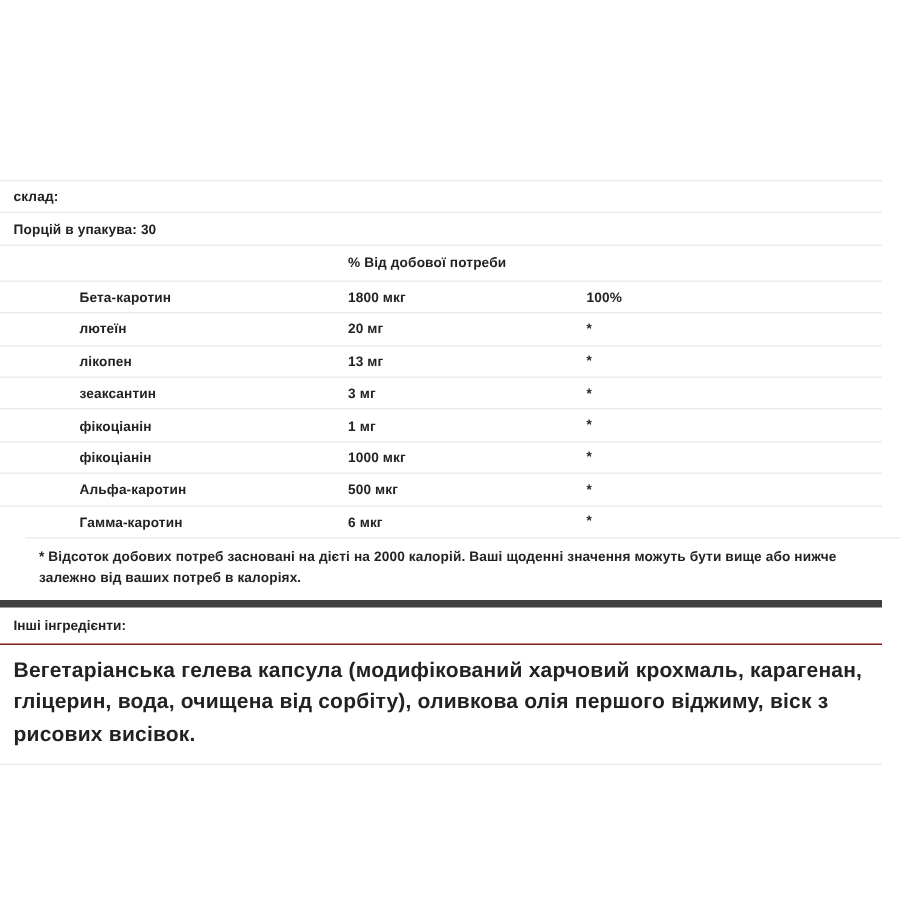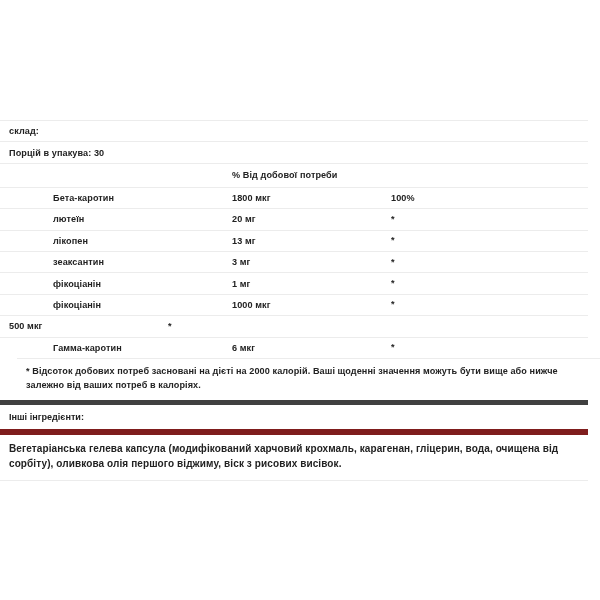--- a/index.html
+++ b/index.html
@@ -73,24 +73,24 @@
     padding: 7px 12px 7px 9px;
     font-size: 9.1px;
     font-weight: bold;
     border-top: 5px solid #404040;
     box-sizing: border-box;
     width: 588px;
   }
   .section-body {
     display: block;
     padding: 6px 12px 8px 9px;
-    font-size: 10px;
+    font-size: 14px;
     font-weight: bold;
     line-height: 1.55;
-    border-top: 6px solid #7f1d1d;
+    border-top: 1px solid #7f1d1d;
     border-bottom: 1px solid #ececec;
     box-sizing: border-box;
     width: 588px;
     letter-spacing: 0.01em;
   }
   .star {
     font-size: 9.1px;
     line-height: 1;
   }
 </style>
@@ -145,20 +145,21 @@
     <span class="col-dv star">*</span>
   </div>
 
   <div class="row">
     <span class="col-name">фікоціанін</span>
     <span class="col-amount">1000 мкг</span>
     <span class="col-dv star">*</span>
   </div>
 
   <div class="row">
+    <span class="col-name">Альфа-каротин</span>
     <span class="col-amount">500 мкг</span>
     <span class="col-dv star">*</span>
   </div>
 
   <div class="row">
     <span class="col-name">Гамма-каротин</span>
     <span class="col-amount">6 мкг</span>
     <span class="col-dv star">*</span>
   </div>
 

